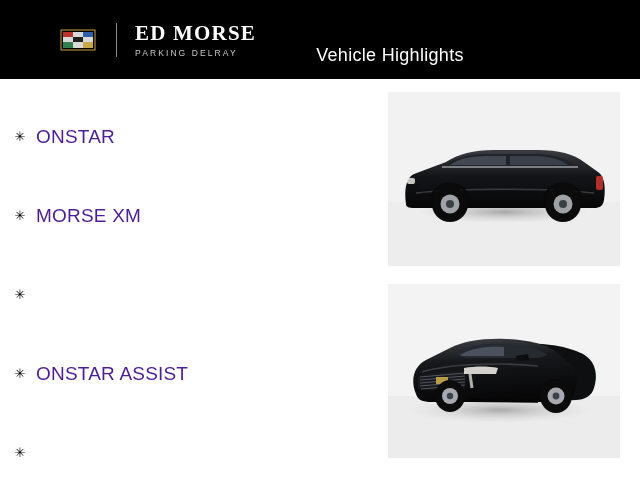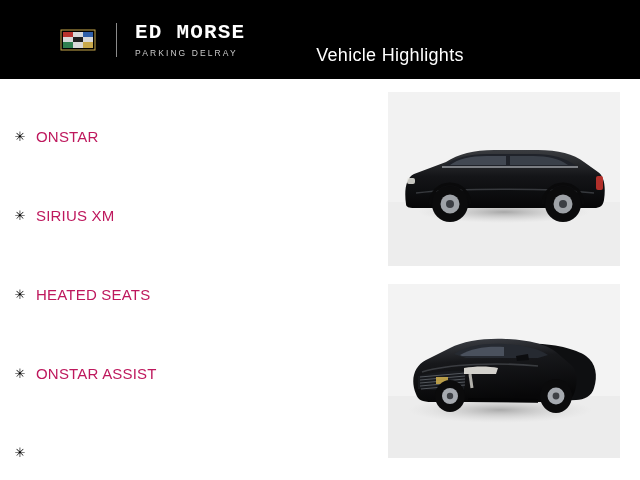--- a/index.html
+++ b/index.html
@@ -42,21 +42,21 @@
     height: 34px;
     background: #8a8a8a;
     margin: 0 18px 0 20px;
   }
   .dealer-name {
     color: #ffffff;
     font-size: 21px;
     font-weight: bold;
     letter-spacing: 1.2px;
     line-height: 22px;
-    font-family: Liberation Mono, monospace;
+    font-family: Liberation Serif, serif;
   }
   .dealer-sub {
     color: #c9c9c9;
     font-size: 8.5px;
     letter-spacing: 2.1px;
     line-height: 12px;
     margin-top: 3px;
     font-family: "Liberation Sans", sans-serif;
   }
   .dealer-text-wrap { display: flex; flex-direction: column; }
@@ -101,22 +101,22 @@
   .star {
     width: 16px;
     color: #000000;
     font-size: 13px;
     line-height: 13px;
     text-align: center;
     flex: 0 0 16px;
   }
   .feature-label {
     margin-left: 8px;
-    font-size: 15px;
-    color: #be185d;
+    font-size: 19px;
+    color: #4c1d95;
     letter-spacing: 0.2px;
   }
 
   
   .photos {
     position: absolute;
     left: 388px;
     top: 13px;
     width: 232px;
   }
@@ -168,26 +168,25 @@
 
   <div class="features">
 
     <div class="feature-row">
       <div class="star">✳</div>
       <div class="feature-label">ONSTAR</div>
     </div>
 
     <div class="feature-row">
       <div class="star">✳</div>
-      <div class="feature-label">SIRIUS XM</div>
-    </div>
-
-    <div class="feature-row">
-      <div class="star">✳</div>
-      <div class="feature-label">HEATED SEATS</div>
+      <div class="feature-label">MORSE XM</div>
+    </div>
+
+    <div class="feature-row">
+      <div class="star">✳</div>
     </div>
 
     <div class="feature-row">
       <div class="star">✳</div>
       <div class="feature-label">ONSTAR ASSIST</div>
     </div>
 
     <div class="feature-row">
       <div class="star">✳</div>
     </div>

